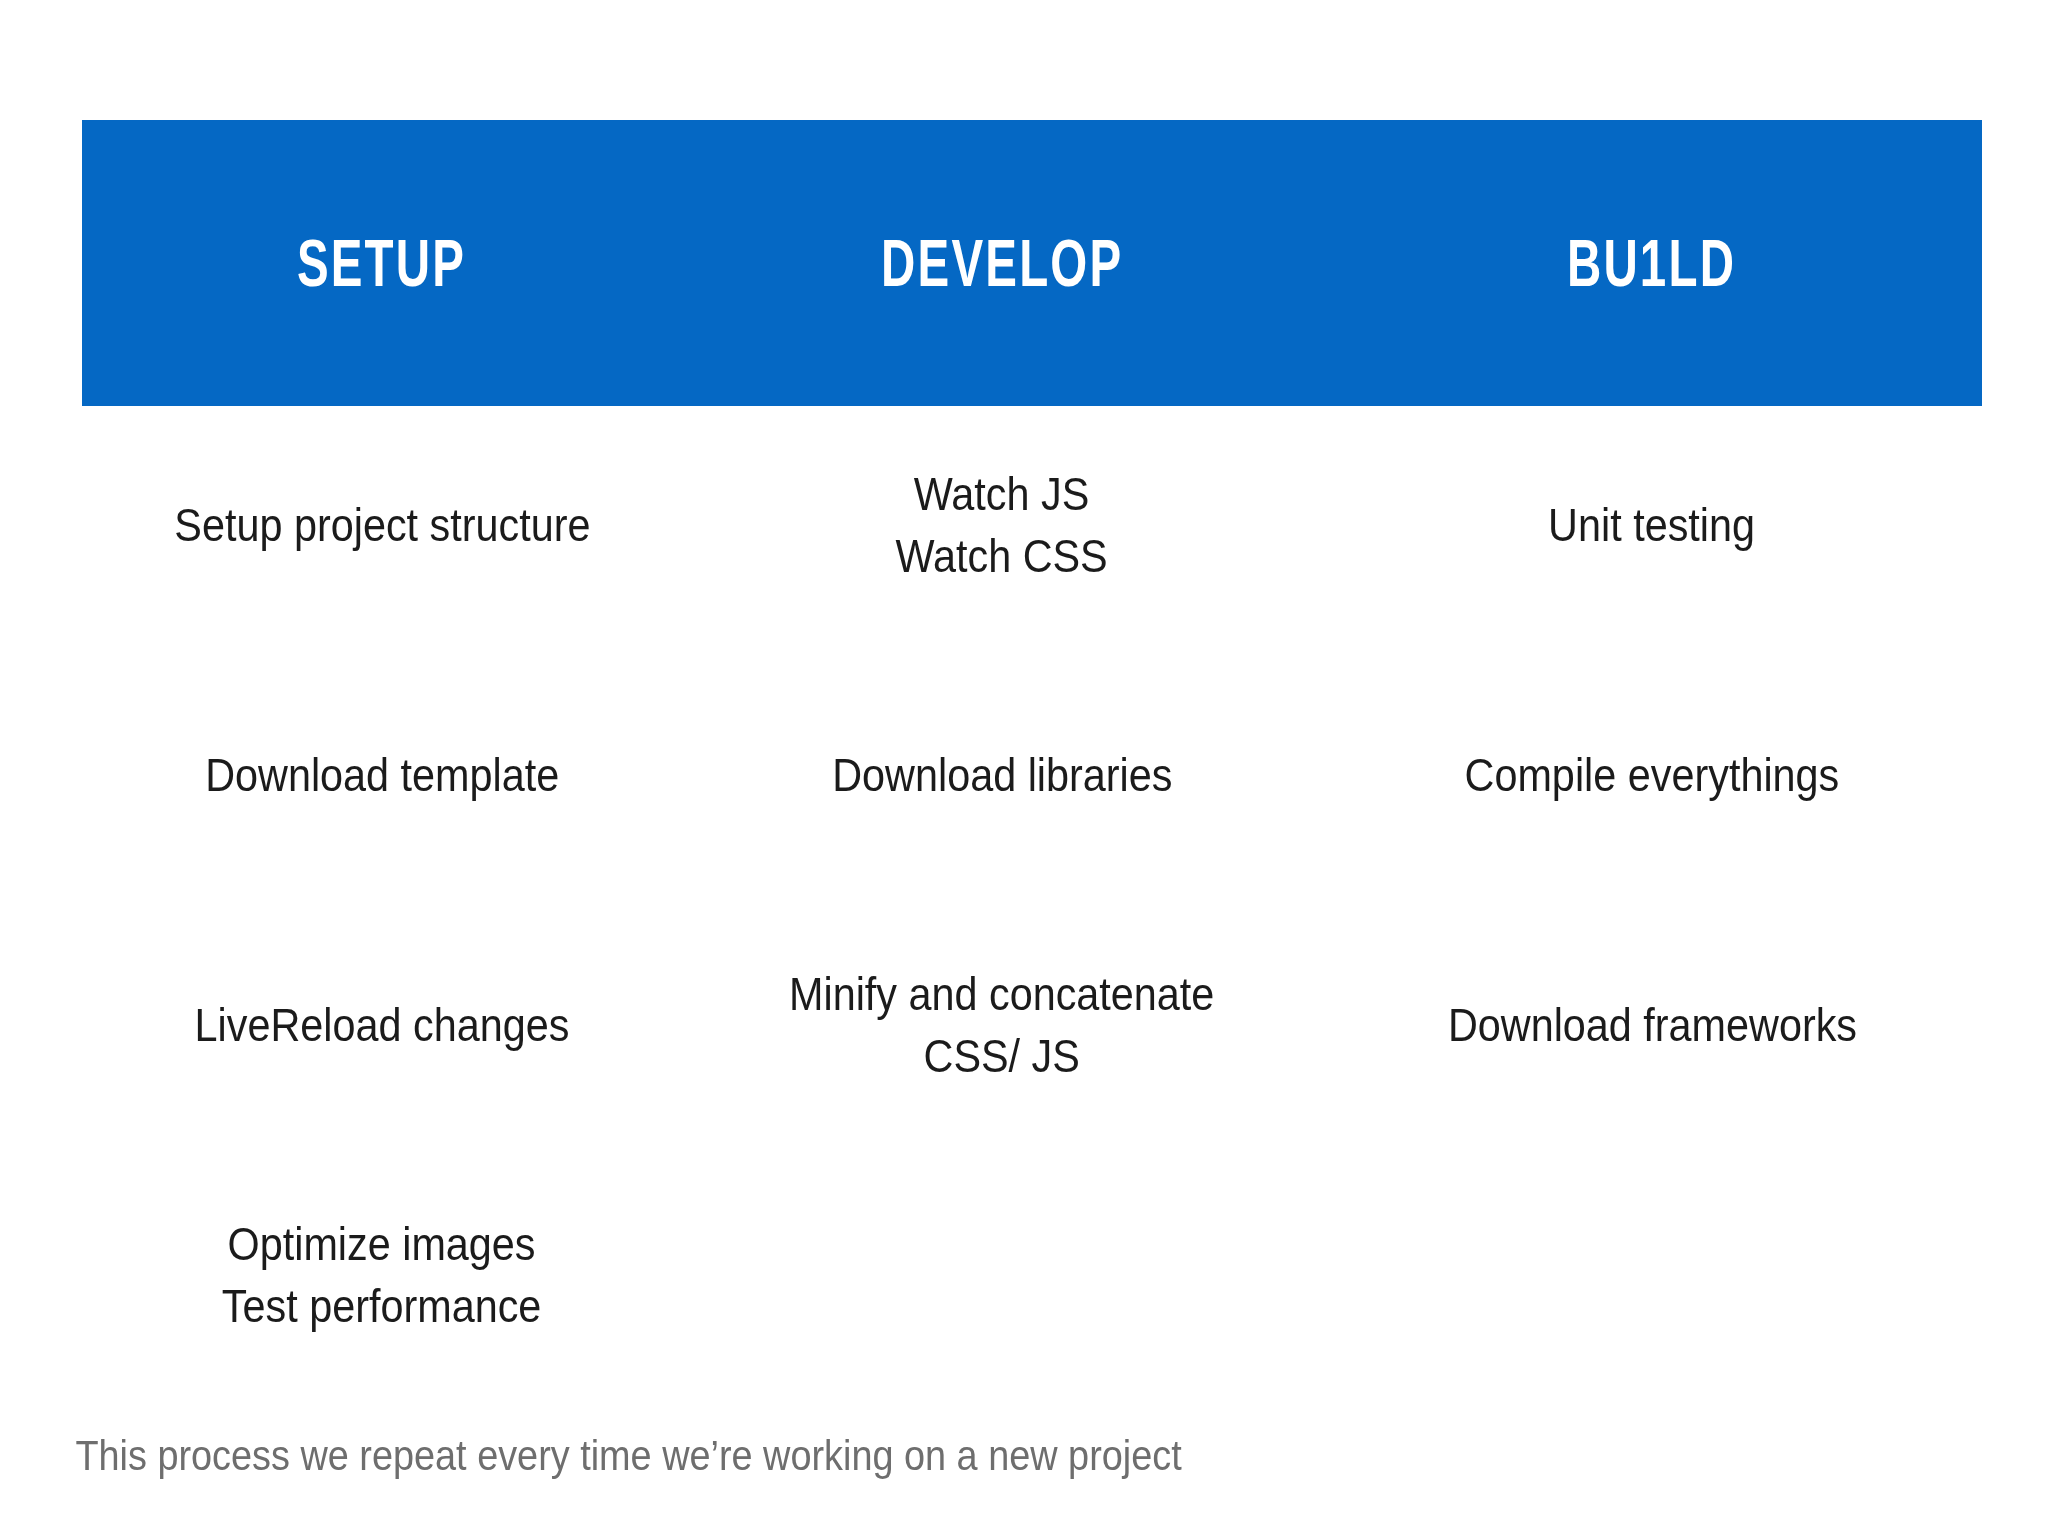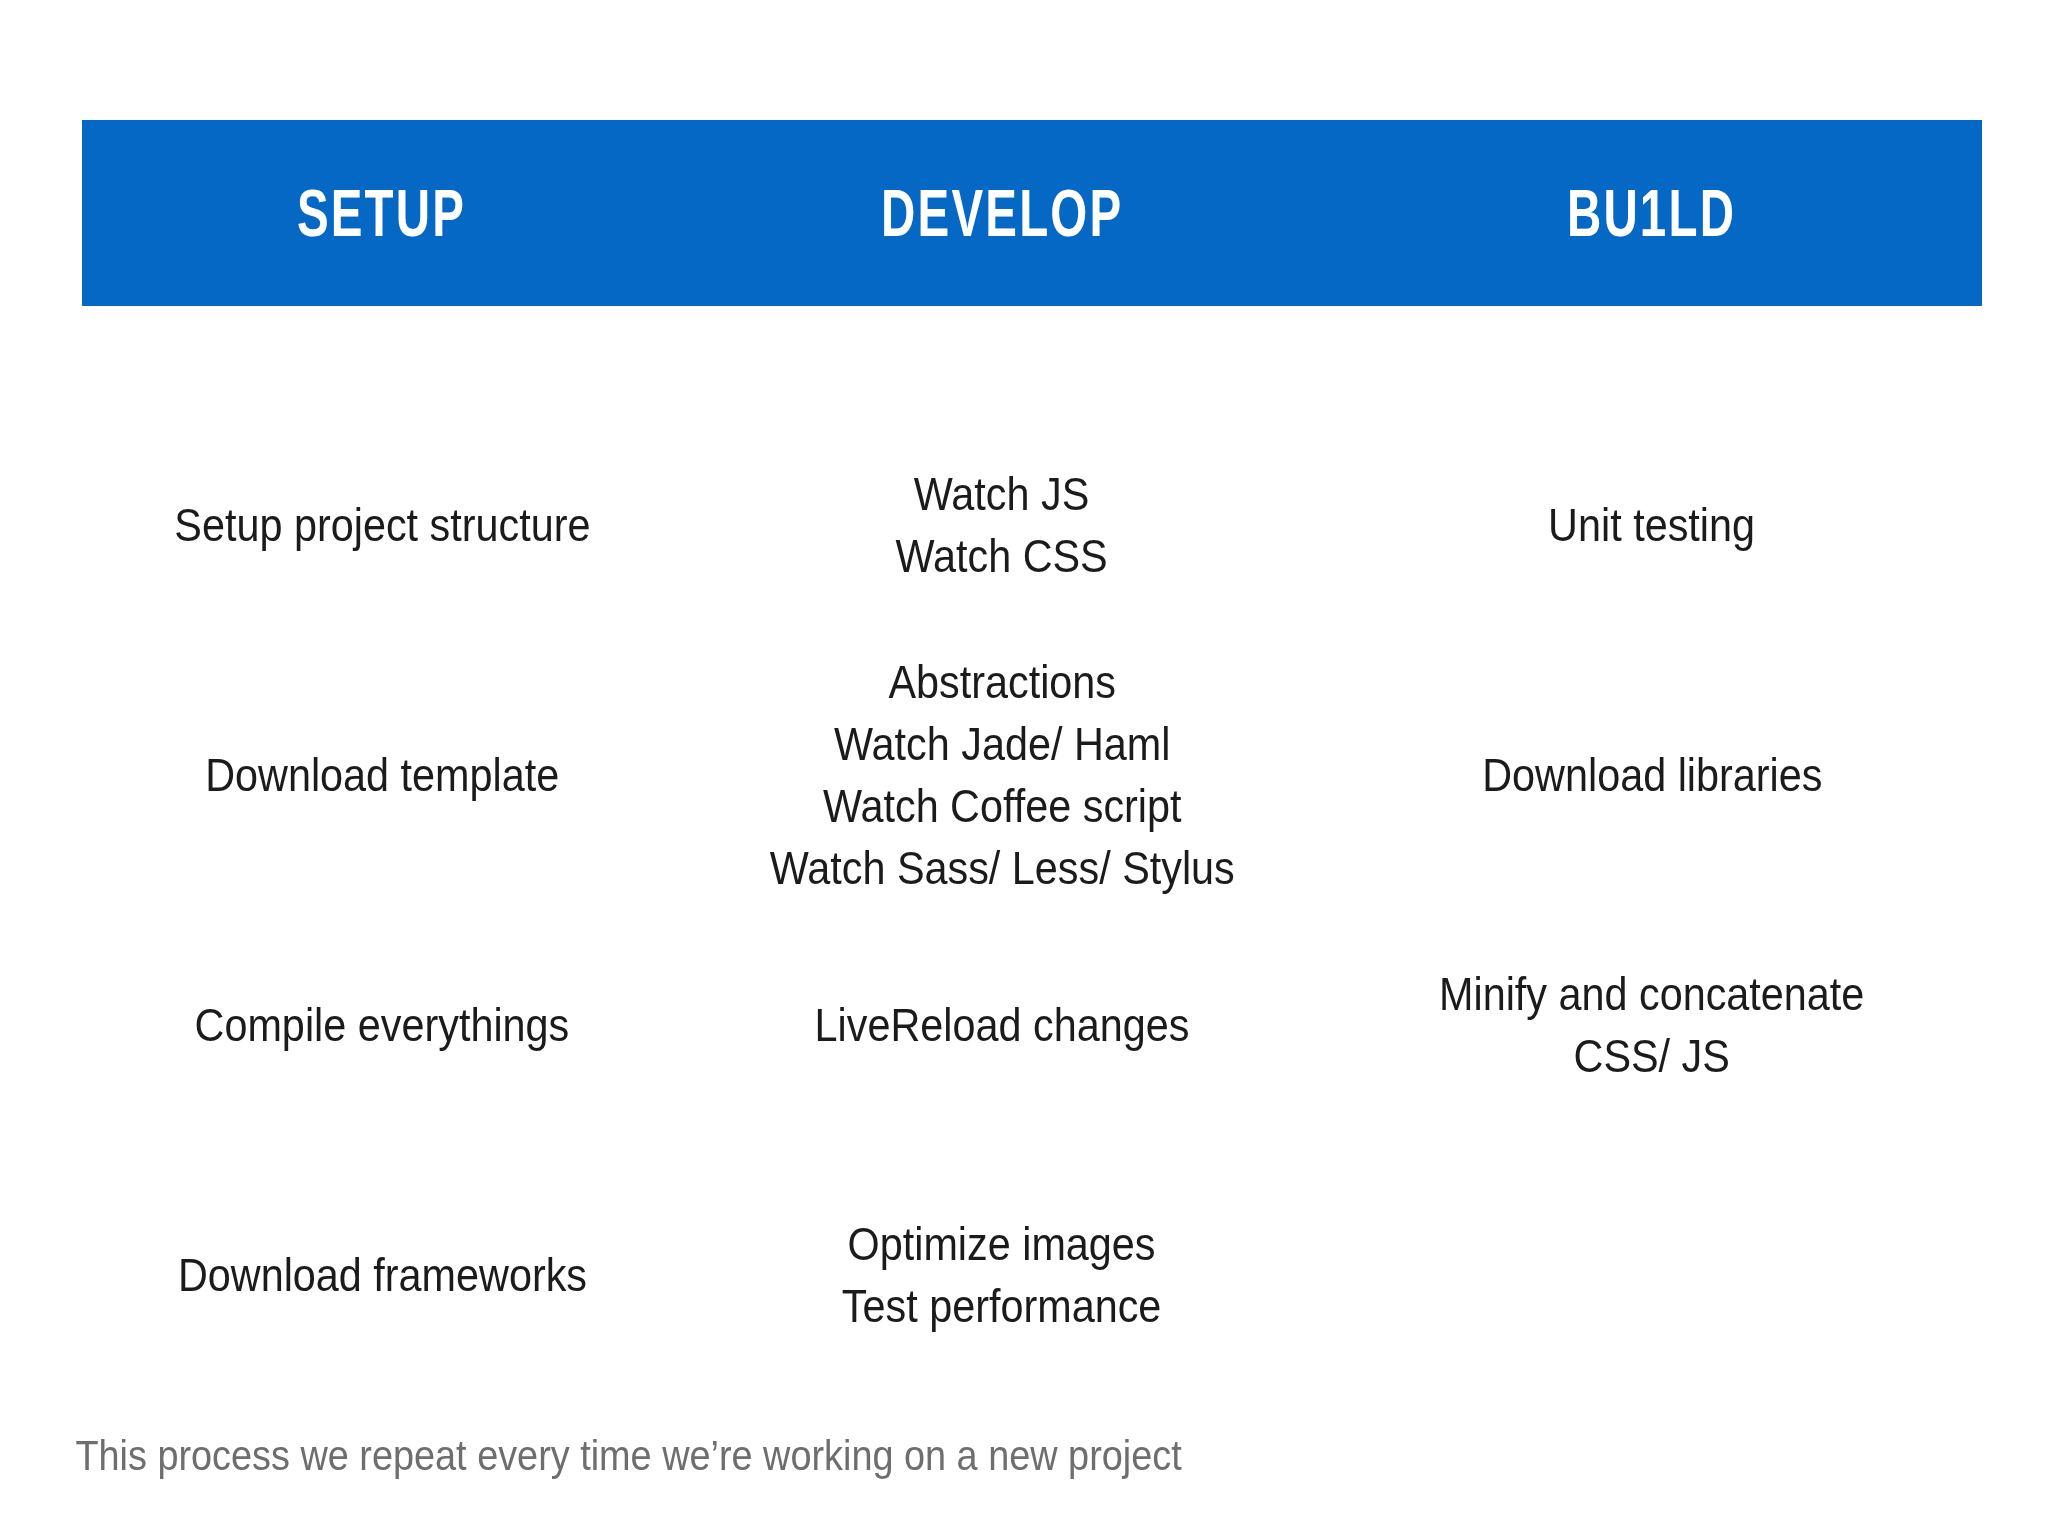--- a/index.html
+++ b/index.html
@@ -21,21 +21,21 @@
     background: #ffffff;
     box-sizing: border-box;
   }
 
   
   .banner {
     position: absolute;
     left: 82px;
     top: 120px;
     width: 1900px;
-    height: 186px;
+    height: 286px;
     background: #0568C4;
     display: flex;
     align-items: center;
   }
   .banner-col {
     flex: 1 1 0;
     display: flex;
     align-items: center;
     justify-content: center;
     height: 100%;
@@ -136,26 +136,20 @@
 Watch CSS</span>
     </div>
     <div class="cell">
       <span class="cell-text">Unit testing</span>
     </div>
 
     <div class="cell">
       <span class="cell-text">Download template</span>
     </div>
     <div class="cell">
-      <span class="cell-text">Abstractions
-Watch Jade/ Haml
-Watch Coffee script
-Watch Sass/ Less/ Stylus</span>
-    </div>
-    <div class="cell">
       <span class="cell-text">Download libraries</span>
     </div>
 
     <div class="cell">
       <span class="cell-text">Compile everythings</span>
     </div>
     <div class="cell">
       <span class="cell-text">LiveReload changes</span>
     </div>
     <div class="cell">

